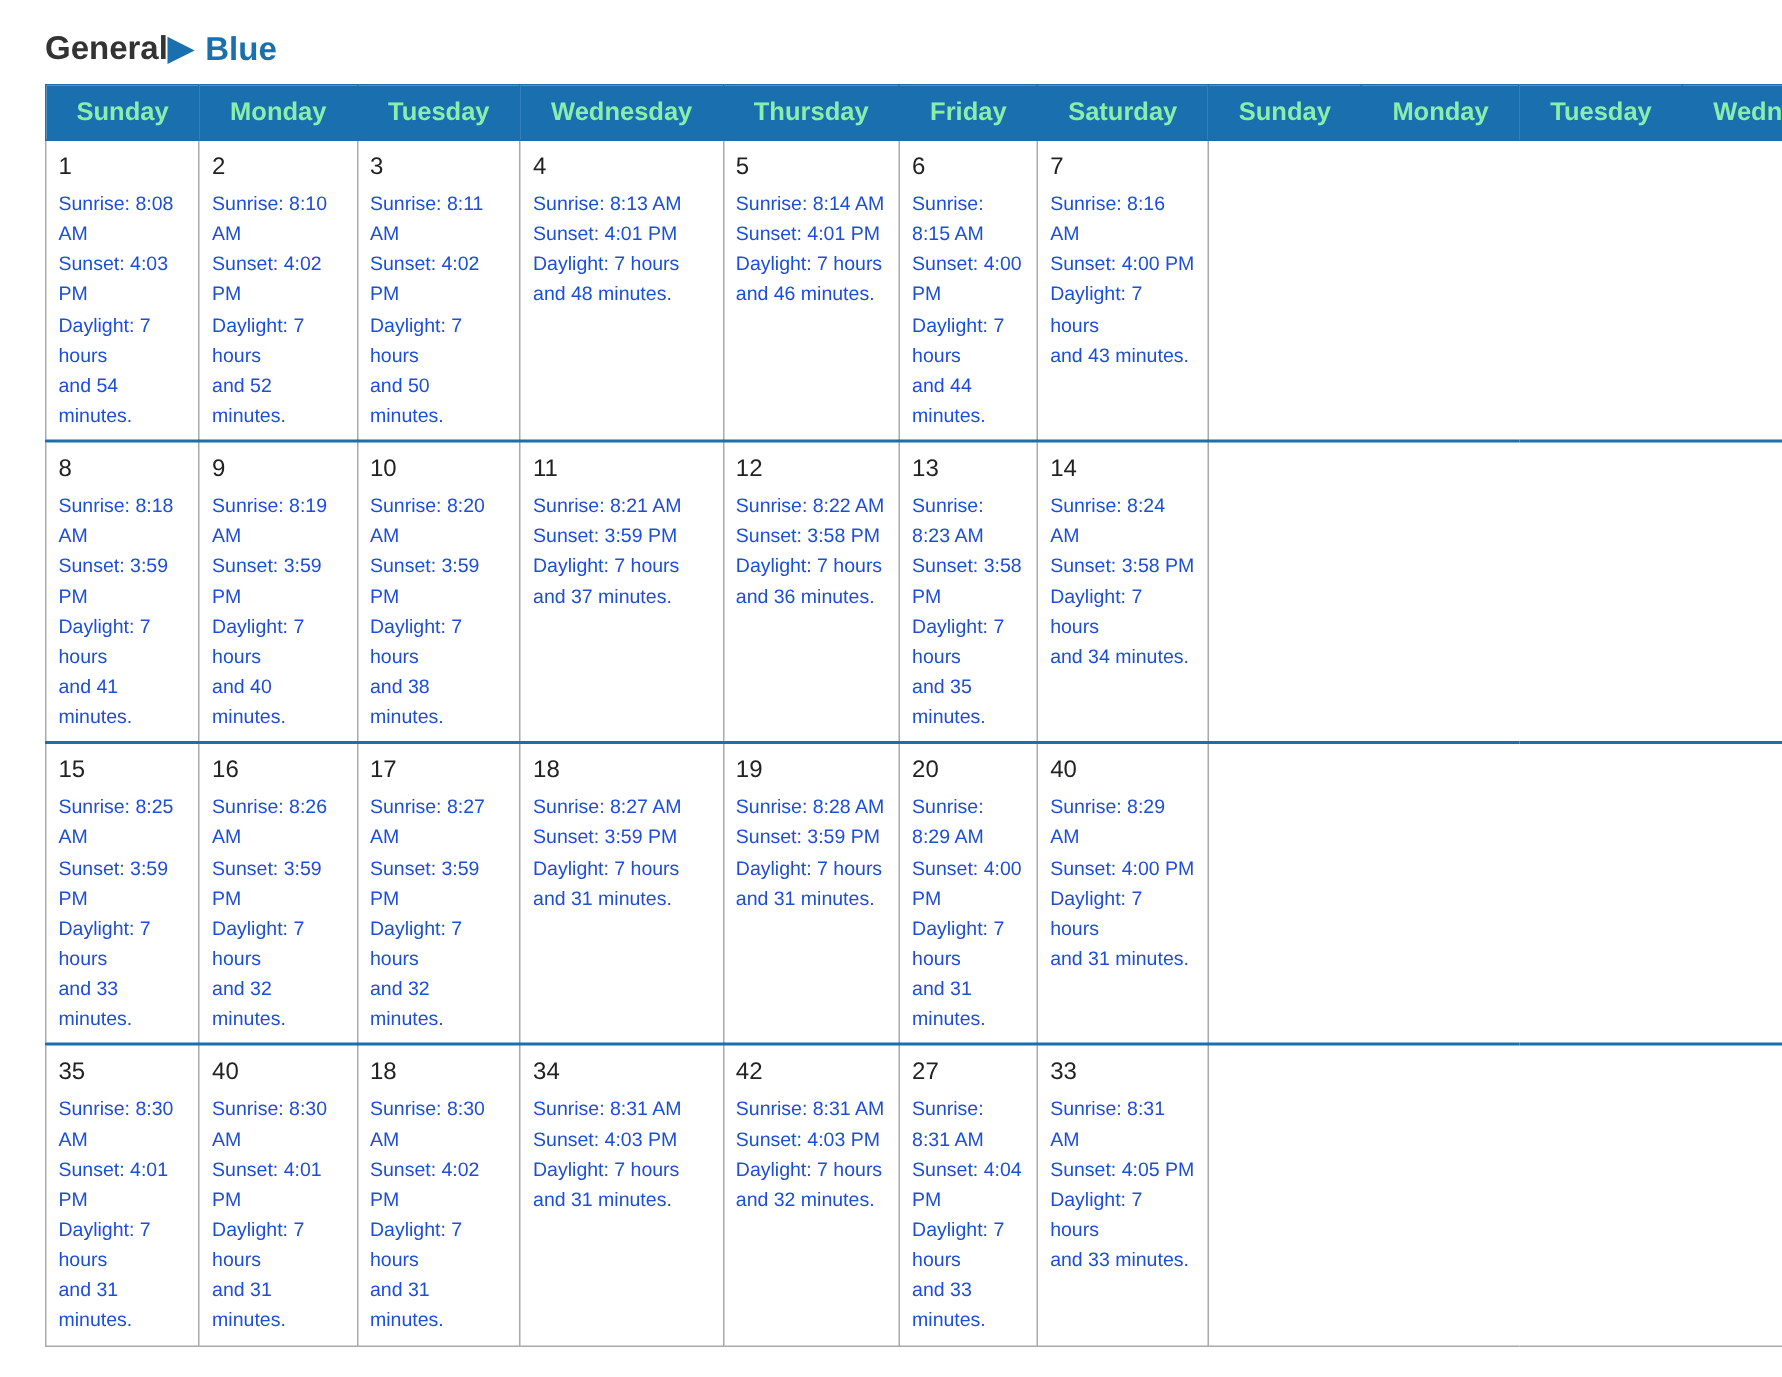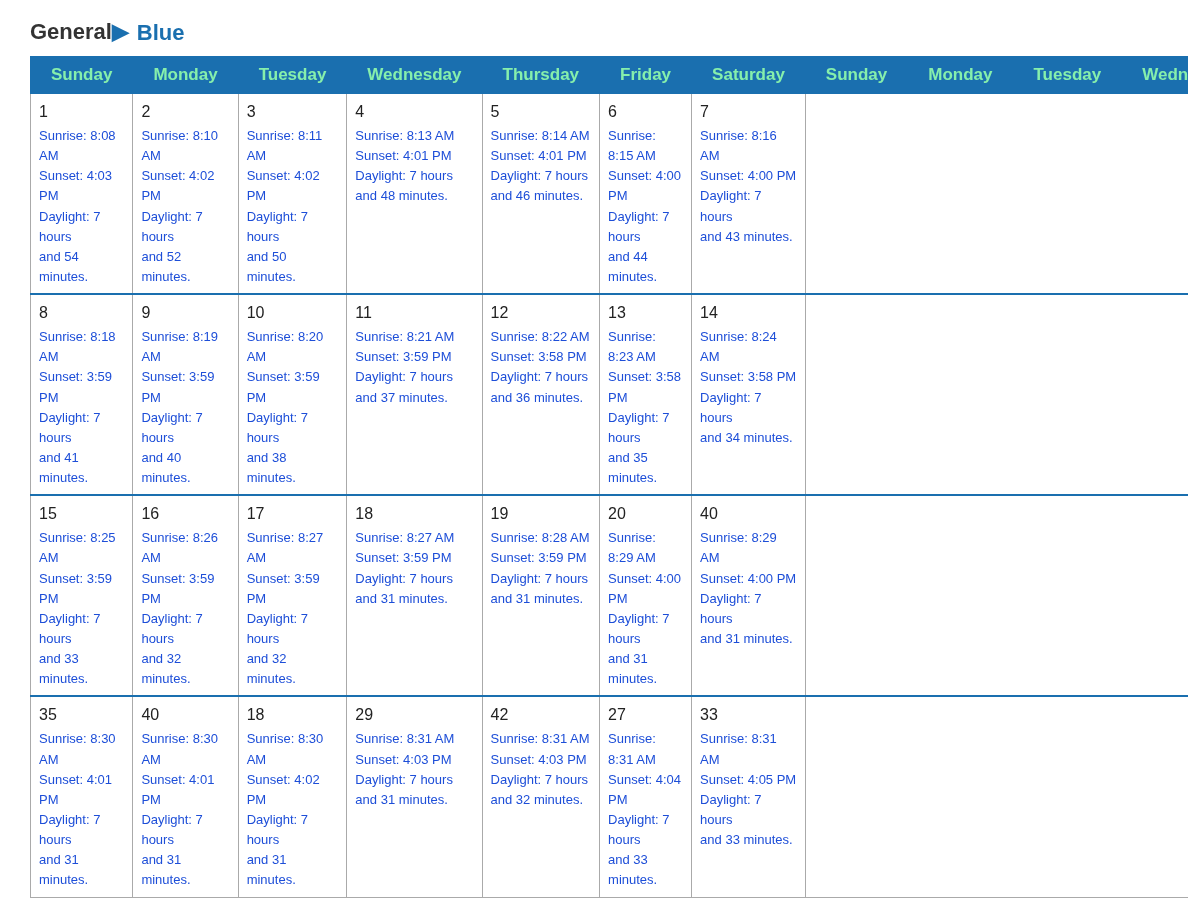--- a/index.html
+++ b/index.html
@@ -223,21 +223,21 @@
         </td>
         <td>
           <span class="day-num">40</span>
           <div class="day-info">Sunrise: 8:30 AM<br>Sunset: 4:01 PM<br>Daylight: 7 hours<br>and 31 minutes.</div>
         </td>
         <td>
           <span class="day-num">18</span>
           <div class="day-info">Sunrise: 8:30 AM<br>Sunset: 4:02 PM<br>Daylight: 7 hours<br>and 31 minutes.</div>
         </td>
         <td>
-          <span class="day-num">29</span>
+          <span class="day-num">34</span>
           <div class="day-info">Sunrise: 8:31 AM<br>Sunset: 4:03 PM<br>Daylight: 7 hours<br>and 31 minutes.</div>
         </td>
         <td>
           <span class="day-num">42</span>
           <div class="day-info">Sunrise: 8:31 AM<br>Sunset: 4:03 PM<br>Daylight: 7 hours<br>and 32 minutes.</div>
         </td>
         <td>
           <span class="day-num">27</span>
           <div class="day-info">Sunrise: 8:31 AM<br>Sunset: 4:04 PM<br>Daylight: 7 hours<br>and 33 minutes.</div>
         </td>

